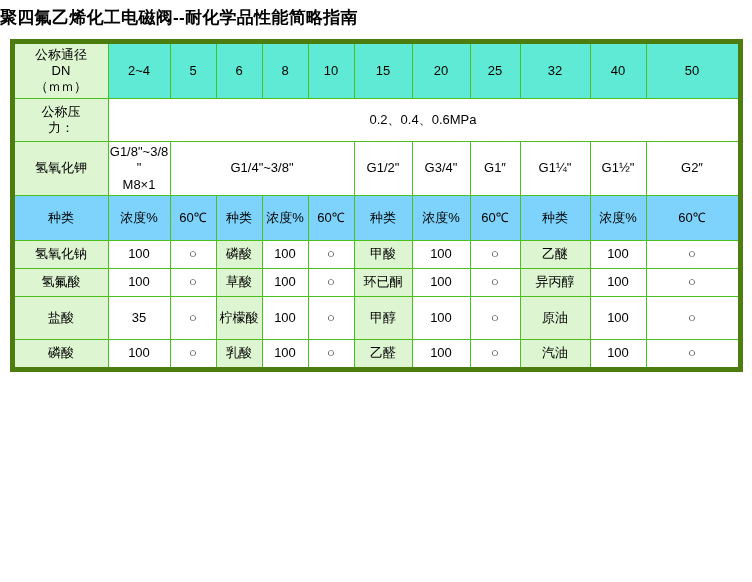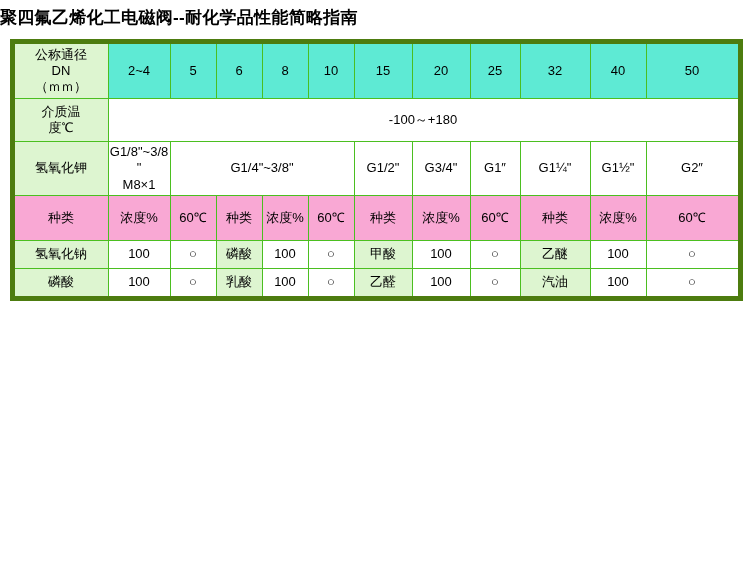--- a/index.html
+++ b/index.html
@@ -65,21 +65,21 @@
     font-size: 12.5px;
     line-height: 1.25;
   }
   td.small {
     font-size: 12.5px;
   }
   td.dot {
     font-size: 12px;
   }
   td.hdr2 {
-    background: #f9a8d4;
+    background: #7dd3fc;
     font-size: 12.5px;
   }
 </style>
 </head>
 <body>
 
 <div class="page">
 
   <div class="title">聚四氟乙烯化工电磁阀--耐化学品性能简略指南</div>
 
@@ -112,30 +112,30 @@
       <td class="head">8</td>
       <td class="head">10</td>
       <td class="head">15</td>
       <td class="head">20</td>
       <td class="head">25</td>
       <td class="head">32</td>
       <td class="head">40</td>
       <td class="head">50</td>
     </tr>
 
-
-
-
     <tr>
       <td class="lbl" style="height:38px">
-        <div>介质温</div>
-        <div>度℃</div>
+        <div>公称压</div>
+        <div>力：</div>
       </td>
-      <td class="white" colspan="11">-100～+180</td>
-    </tr>
+      <td class="white" colspan="11">0.2、0.4、0.6MPa</td>
+    </tr>
+
+
+
 
     <tr>
       <td class="lbl" style="height:40px">氢氧化钾</td>
       <td class="white conn">
         <div>G1/8"~3/8"</div>
         <div>M8×1</div>
       </td>
       <td class="white conn" colspan="4">G1/4"~3/8"</td>
       <td class="white conn">G1/2"</td>
       <td class="white conn">G3/4"</td>
@@ -170,21 +170,49 @@
       <td class="lbl small">甲酸</td>
       <td class="white">100</td>
       <td class="white dot">○</td>
       <td class="lbl small">乙醚</td>
       <td class="white">100</td>
       <td class="white dot">○</td>
     </tr>
 
 
 
-
+    <tr>
+      <td class="lbl small row-h">氢氟酸</td>
+      <td class="white">100</td>
+      <td class="white dot">○</td>
+      <td class="lbl small">草酸</td>
+      <td class="white">100</td>
+      <td class="white dot">○</td>
+      <td class="lbl small">环已酮</td>
+      <td class="white">100</td>
+      <td class="white dot">○</td>
+      <td class="lbl small">异丙醇</td>
+      <td class="white">100</td>
+      <td class="white dot">○</td>
+    </tr>
+
+    <tr>
+      <td class="lbl small" style="height:38px">盐酸</td>
+      <td class="white">35</td>
+      <td class="white dot">○</td>
+      <td class="lbl small">柠檬酸</td>
+      <td class="white">100</td>
+      <td class="white dot">○</td>
+      <td class="lbl small">甲醇</td>
+      <td class="white">100</td>
+      <td class="white dot">○</td>
+      <td class="lbl small">原油</td>
+      <td class="white">100</td>
+      <td class="white dot">○</td>
+    </tr>
 
 
     <tr>
       <td class="lbl small row-h">磷酸</td>
       <td class="white">100</td>
       <td class="white dot">○</td>
       <td class="lbl small">乳酸</td>
       <td class="white">100</td>
       <td class="white dot">○</td>
       <td class="lbl small">乙醛</td>

